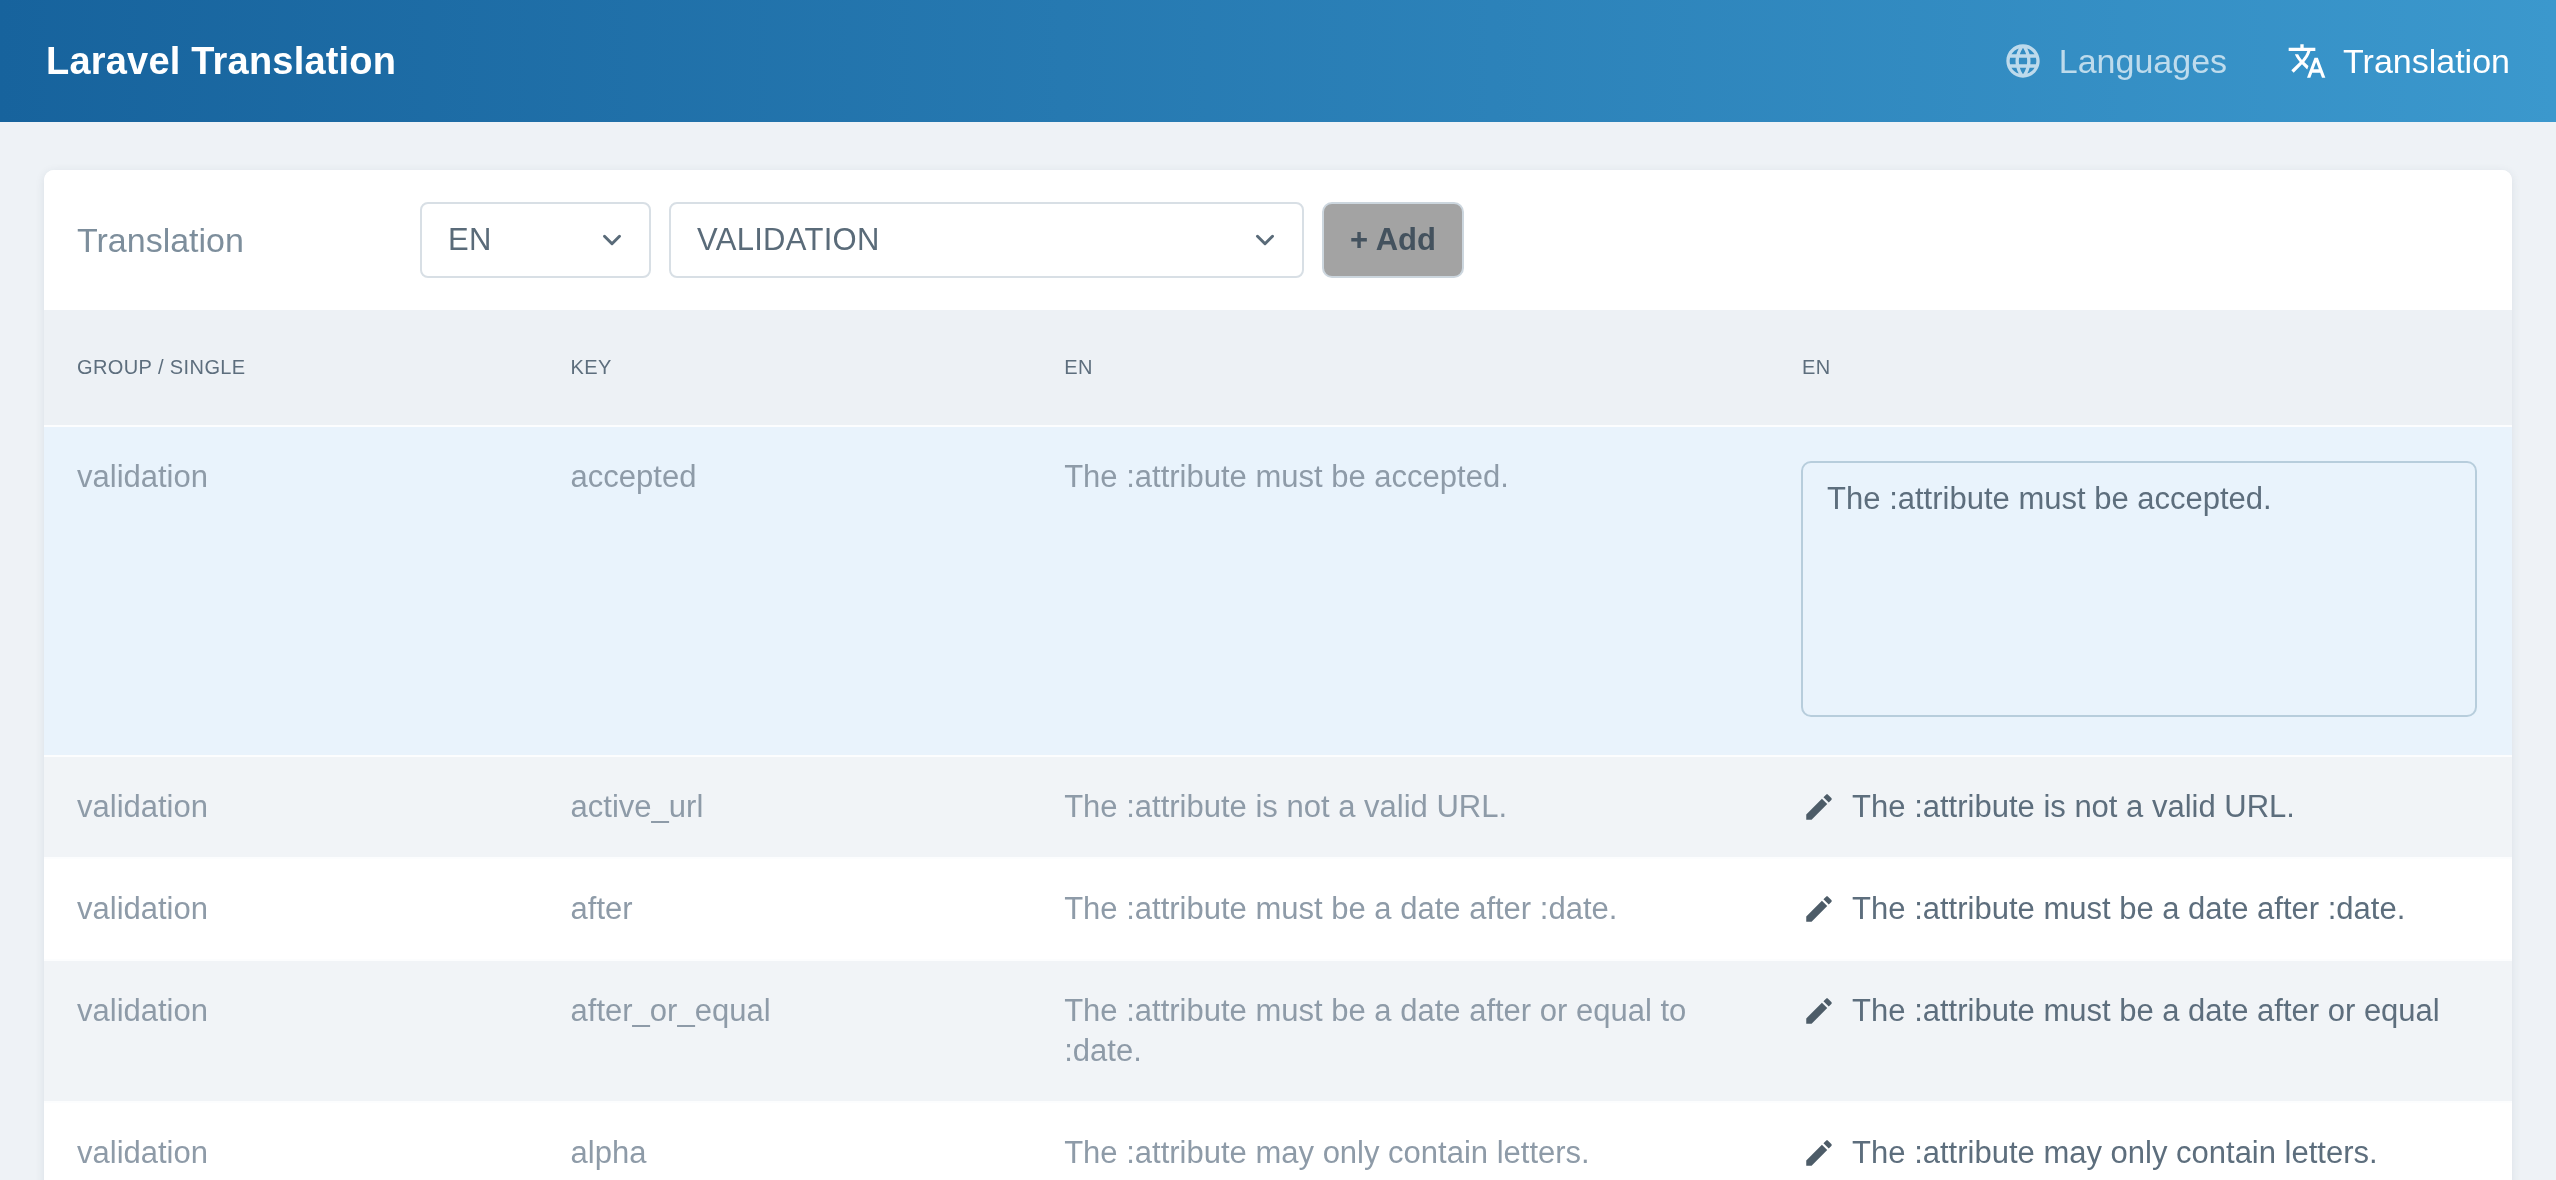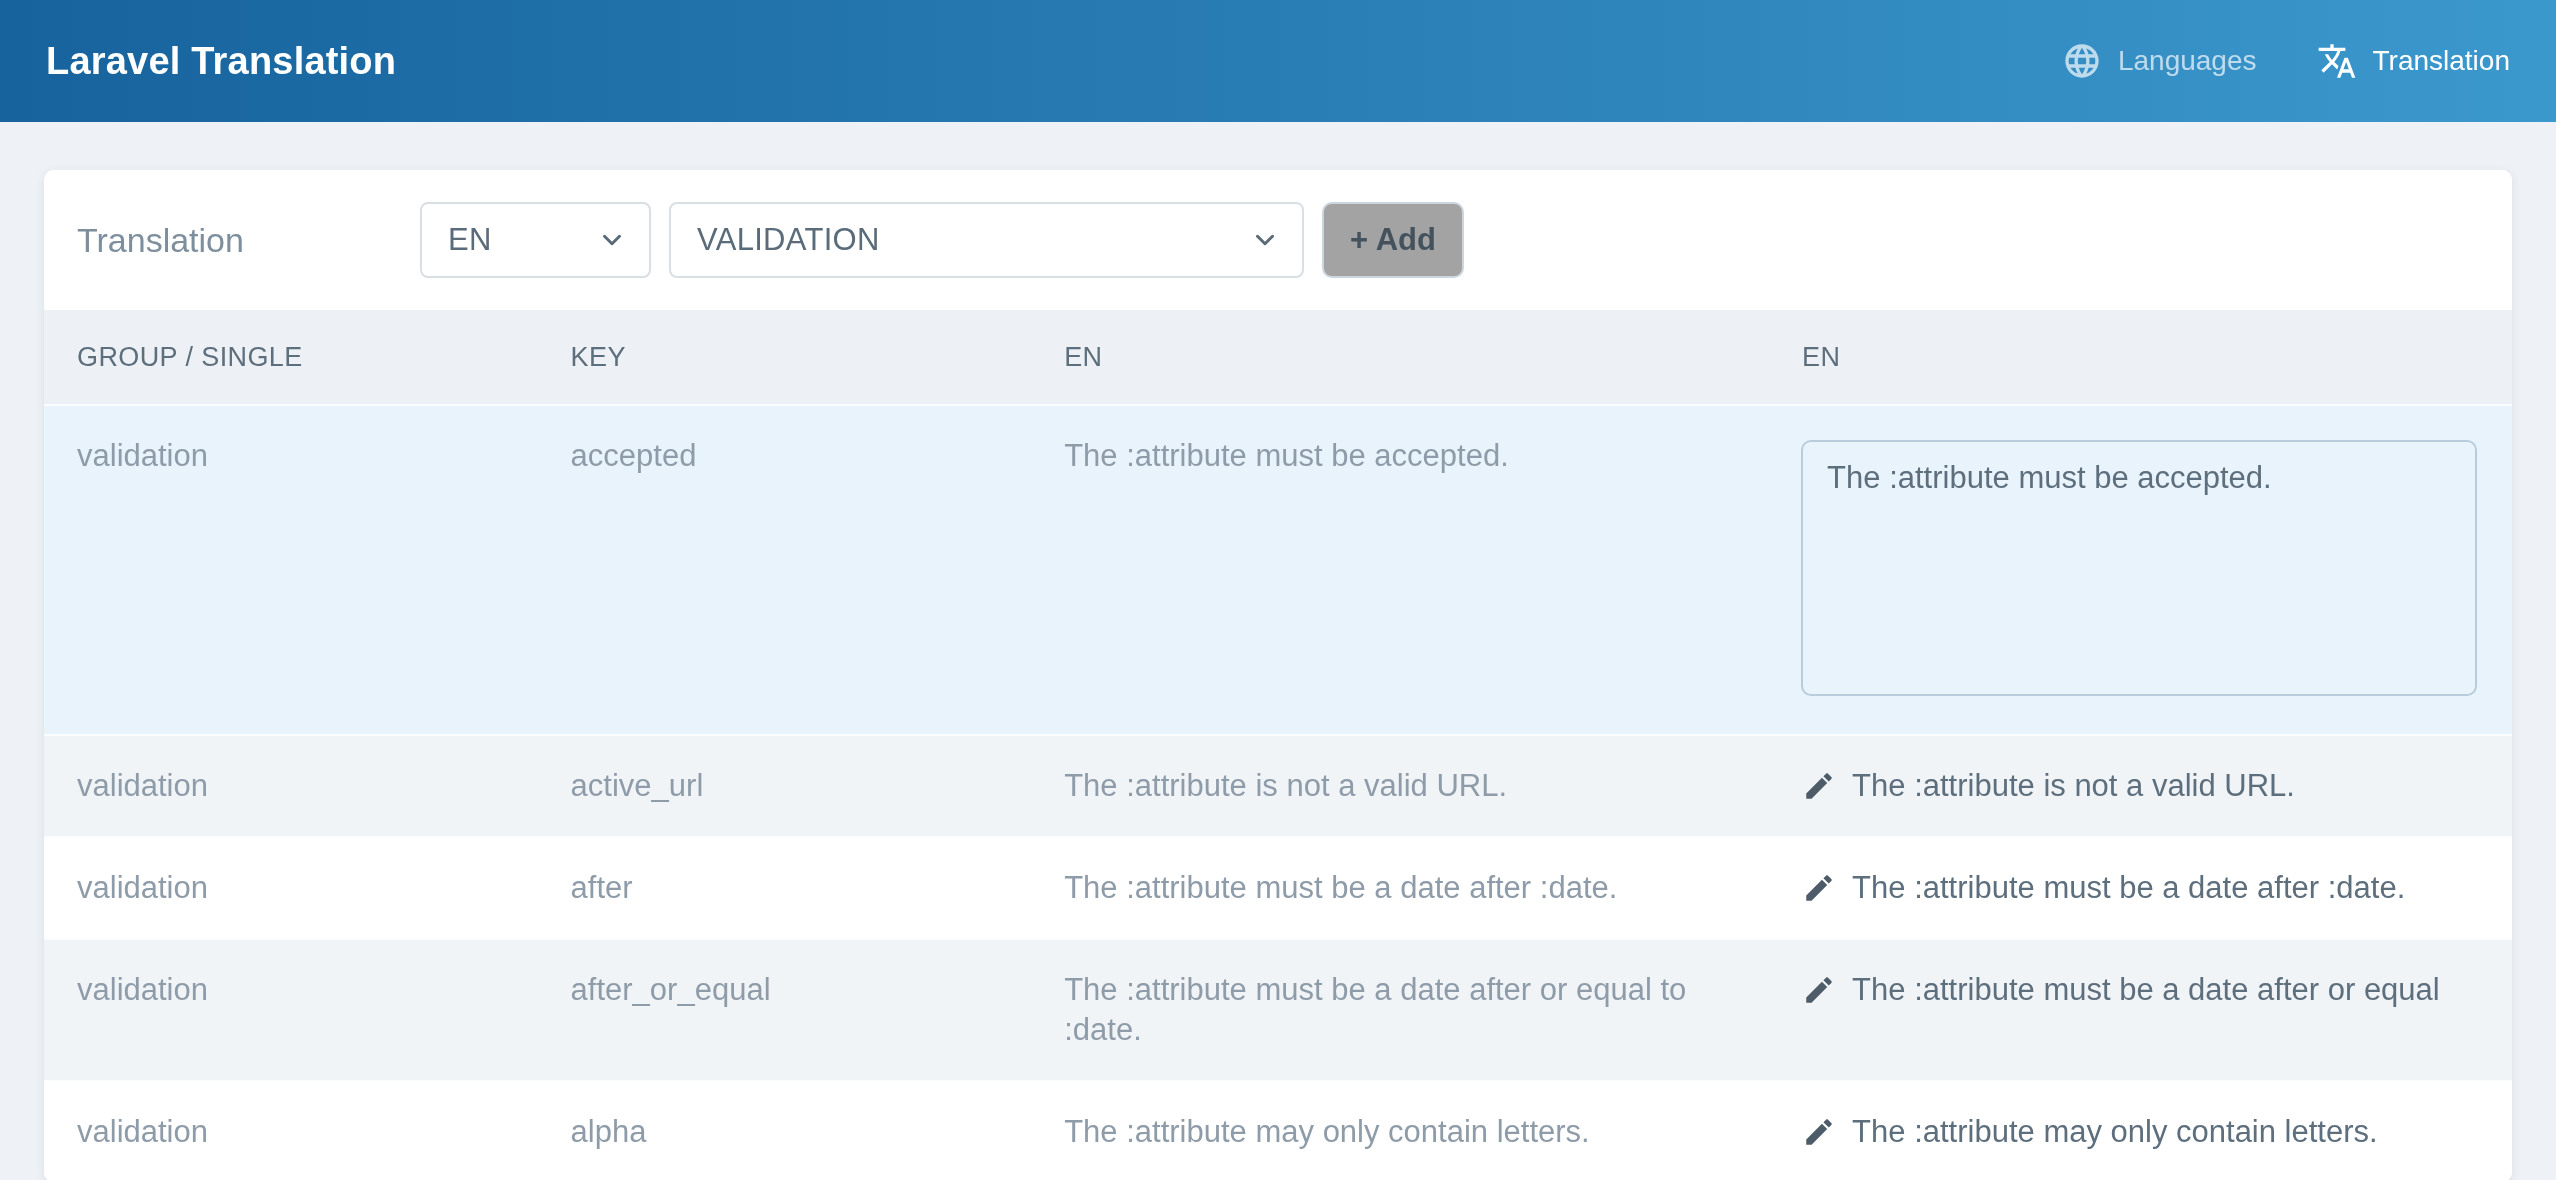--- a/index.html
+++ b/index.html
@@ -23,21 +23,21 @@
   }
   
   .topbar{
     height:122px;
     background:linear-gradient(90deg,var(--header-grad-start),var(--header-grad-end));
     display:flex;align-items:center;justify-content:space-between;
     padding:0 46px;
   }
   .brand{font-size:38px;font-weight:700;color:#ffffff;letter-spacing:.2px;}
   .topnav{display:flex;align-items:center;gap:60px;}
-  .navlink{display:flex;align-items:center;gap:16px;font-size:28px;text-decoration:none;cursor:pointer;}
+  .navlink{display:flex;align-items:center;gap:16px;font-size:34px;text-decoration:none;cursor:pointer;}
   .navlink.muted{color:rgba(255,255,255,0.68);}
   .navlink.active{color:#ffffff;}
   .navlink svg{width:40px;height:40px;fill:currentColor;flex:none;}
   
   .card{
     margin:48px 44px 0;
     width:2468px;
     background:#ffffff;
     border-radius:10px;
     box-shadow:0 2px 10px rgba(40,60,80,0.10);
@@ -80,22 +80,22 @@
   .add-btn{
     width:142px;height:76px;flex:none;
     background:#a3a3a3;border:2px solid #ccd6de;border-radius:10px;
     font-family:inherit;font-size:31px;font-weight:700;color:#44525e;
     cursor:pointer;
   }
   
   table{width:100%;border-collapse:collapse;table-layout:fixed;}
   col.c1{width:20%;}col.c2{width:20%;}col.c3{width:29.9%;}col.c4{width:30.1%;}
   thead th{
-    height:95px;background:var(--thead-bg);
-    font-size:27px;font-weight:400;color:var(--text-dark);
+    height:116px;background:var(--thead-bg);
+    font-size:20px;font-weight:400;color:var(--text-dark);
     text-align:left;padding:0 10px 0 33px;letter-spacing:.4px;
     white-space:nowrap;
   }
   tbody td{
     vertical-align:top;
     padding:30px 20px 30px 33px;
     font-size:31px;line-height:40px;
     color:var(--text-muted);
     border-top:2px solid #fcfdfe;
   }

